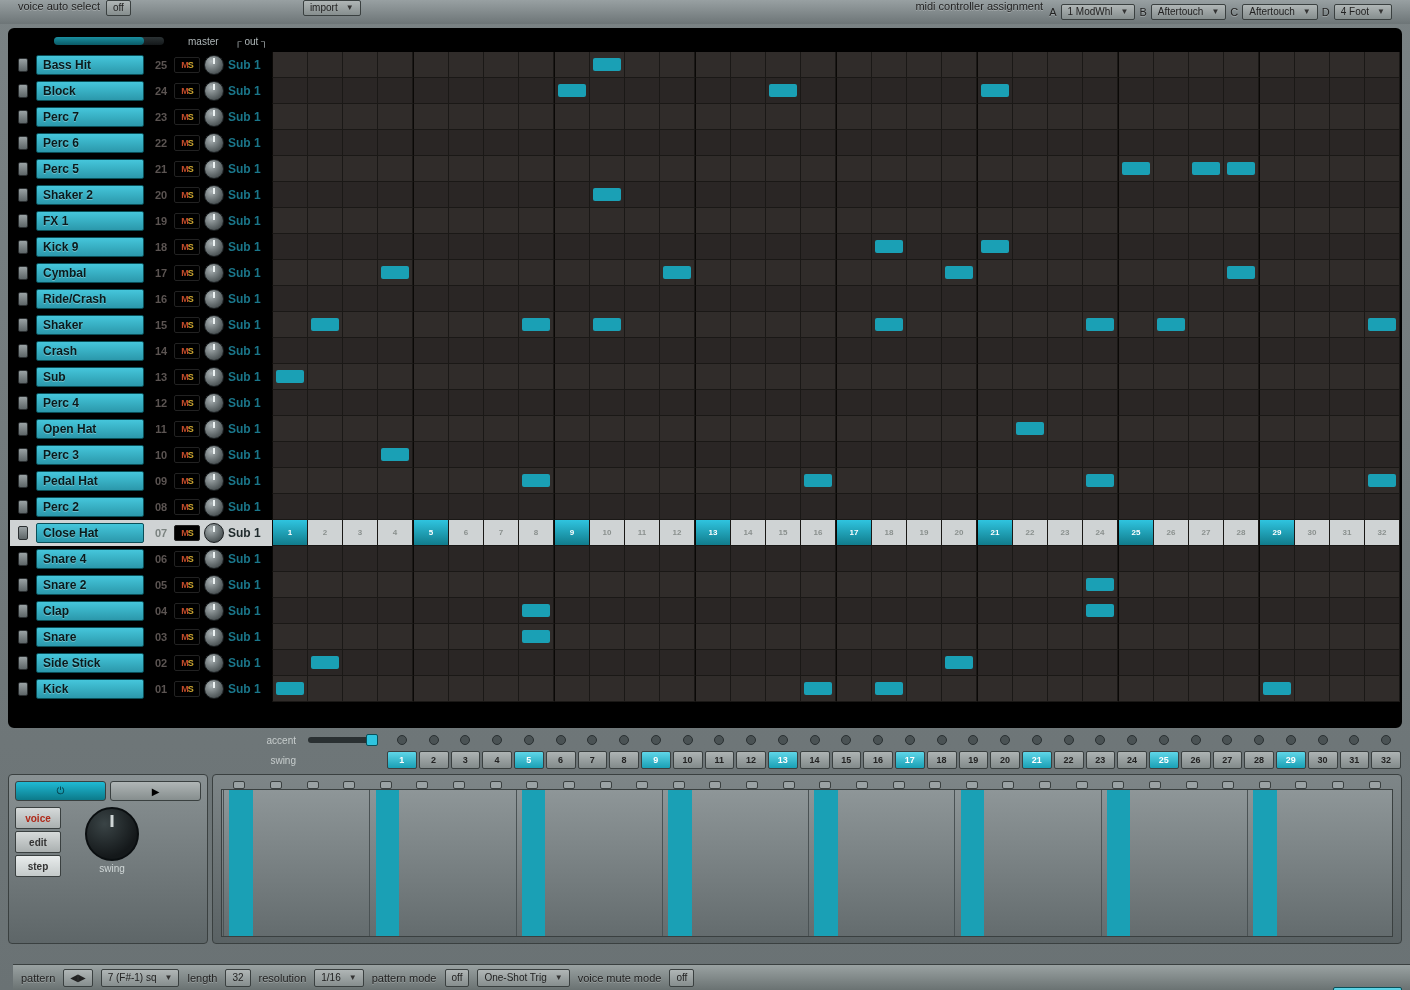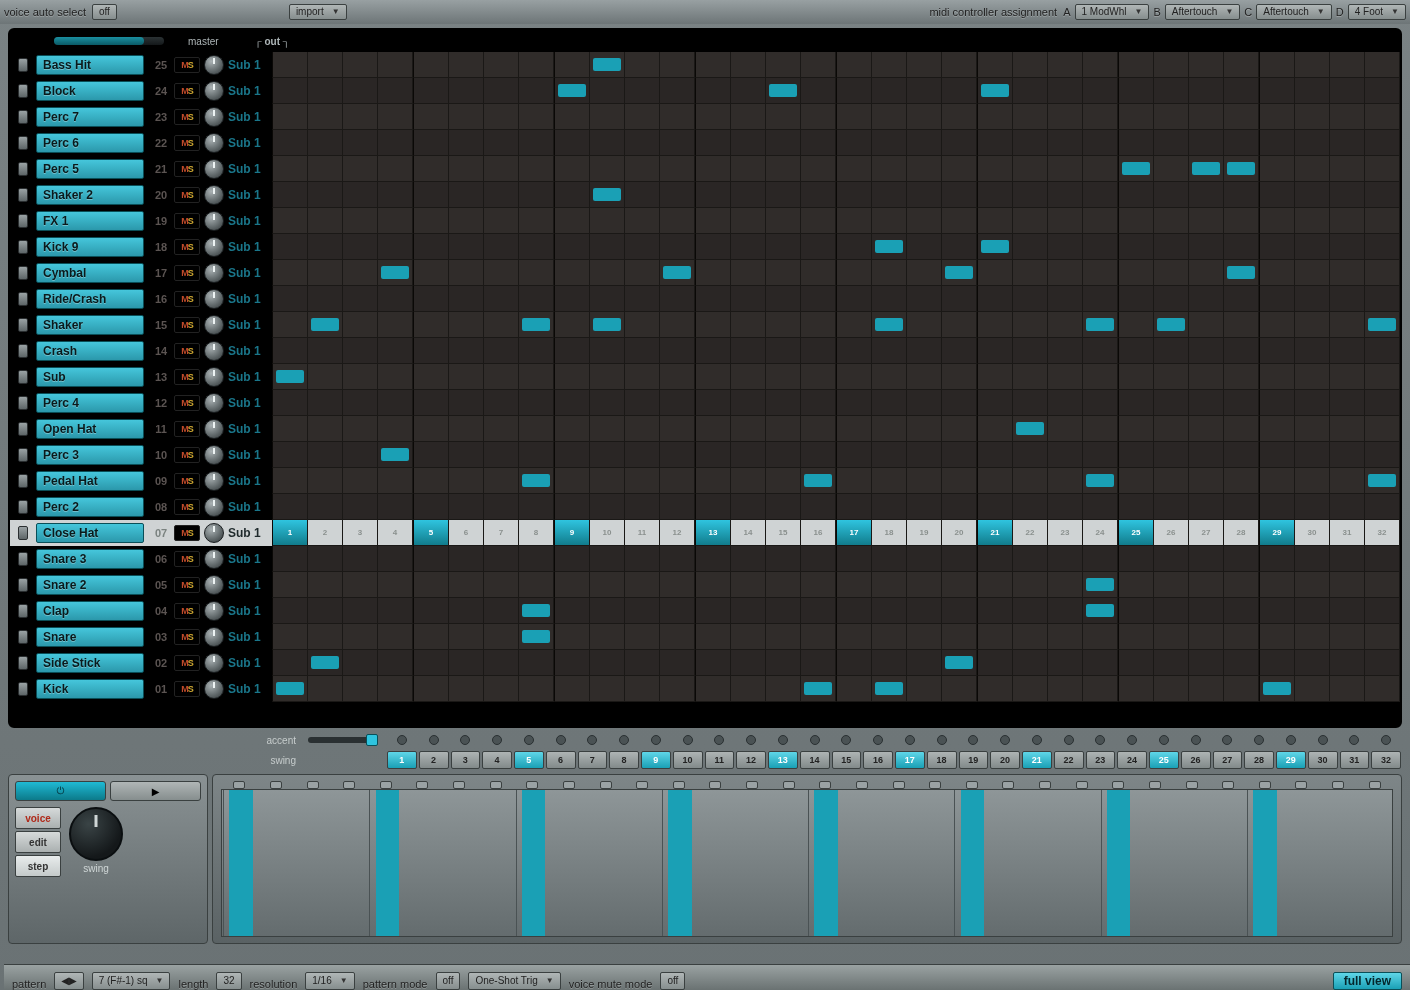--- a/index.html
+++ b/index.html
@@ -14,21 +14,21 @@
   --cyan-bright: #2fc4df;
   --amber: #b28a3a;
   --label-blue: #2b98ab;
   --label-blue-light: #45c6db;
   --sub-teal: #1a768a;
   --num-dim: #5b5452;
   --sel-bg: #cfd3d4;
 }
 *{box-sizing:border-box;font-family:Verdana,Geneva,sans-serif;-webkit-user-select:none;}
 html,body{margin:0;padding:0;width:1410px;height:990px;background:linear-gradient(#7a8284,#6a7274);}
-.topbar{height:24px;display:flex;align-items:center;gap:6px;padding:0 4px;font-size:11px;color:#222;background:linear-gradient(#98a0a2,#6d7577);}
+.topbar{height:24px;display:flex;gap:6px;padding:0 18px;font-size:11px;color:#222;background:linear-gradient(#98a0a2,#6d7577);}
 .lbl{font-size:11px;color:#222;text-shadow:0 1px 0 rgba(255,255,255,.25);}
 .tog,.dd{background:linear-gradient(#b0b6b6,#868e8e);border:1px solid #3a4040;border-radius:2px;padding:0 6px;height:16px;line-height:14px;font-size:10px;color:#222;display:inline-flex;align-items:center;gap:4px;}
 .dd::after{content:"▼";font-size:8px;color:#333;margin-left:4px;}
 .flex-spacer{flex:1;}
 
 .chassis{position:relative;margin:4px 8px 0 8px;height:700px;background:#000;border-radius:6px;border:2px solid #000;overflow:hidden;box-shadow:inset 0 0 10px #000;}
 .hdr{height:22px;display:flex;align-items:center;color:#aeb6b8;font-size:10px;}
 .hdr .zoom{margin-left:44px;width:110px;height:8px;border-radius:4px;background:linear-gradient(#2b3234,#14181a);position:relative;}
 .hdr .zoom::after{content:"";position:absolute;left:0;top:0;height:100%;width:82%;background:linear-gradient(#1a8fa0,#0a5a66);border-radius:4px;}
 .hdr .mast{margin-left:24px;}
@@ -70,42 +70,42 @@
 .acc-dots .dot{flex:1;display:flex;align-items:center;justify-content:center;}
 .acc-dots .dot::before{content:"";width:8px;height:8px;border-radius:50%;background:#4a5254;border:1px solid #2a3032;}
 .swing-steps .step{flex:1;height:18px;margin:0 1px;background:linear-gradient(#aeb4b4,#828a8a);border:1px solid #3a4040;border-radius:2px;display:flex;align-items:center;justify-content:center;font-size:9px;font-weight:bold;color:#222;}
 .swing-steps .step.on{background:linear-gradient(var(--cyan-light),var(--cyan));color:#fff;}
 
 .seq-controls{display:flex;margin:4px 8px 0 8px;height:170px;gap:0;}
 .seq-left{width:200px;background:linear-gradient(#8a9294,#5e6668);border:1px solid #3a4040;border-radius:4px;padding:6px;display:flex;flex-direction:column;gap:6px;position:relative;}
 .transport{display:flex;gap:4px;}
 .tbtn{flex:1;height:20px;background:linear-gradient(#b0b6b6,#868e8e);border:1px solid #3a4040;border-radius:3px;display:flex;align-items:center;justify-content:center;font-size:10px;}
 .tbtn.power{background:linear-gradient(#1fbad4,#0c7a8a);color:#033038;}
-.modes{display:flex;gap:0;}
+.modes{display:flex;gap:16px;}
 .modecol{display:flex;flex-direction:column;gap:2px;}
 .modebtn{width:46px;height:22px;background:linear-gradient(#d6dada,#aab0b0);border:1px solid #3a4040;border-radius:2px;display:flex;align-items:center;justify-content:center;font-size:10px;font-weight:bold;color:#333;}
 .modebtn.act{color:#b02a1a;}
 .modebtn.step{background:linear-gradient(#e8ecec,#c4caca);}
 .swingknob{display:flex;flex-direction:column;align-items:center;gap:2px;margin-left:8px;}
 .swingknob .bigknob{width:54px;height:54px;border-radius:50%;background:radial-gradient(circle at 35% 30%,#3a4446 0%,#14181a 70%);border:2px solid #0a0e10;position:relative;}
 .swingknob .bigknob::after{content:"";position:absolute;left:50%;top:6px;width:3px;height:12px;background:#cfd6d6;transform:translateX(-50%);}
 .swingknob .kl{font-size:10px;color:#cfd6d6;}
 
 .seq-right{flex:1;background:linear-gradient(#7e8688,#5a6264);border:1px solid #3a4040;border-radius:4px;margin-left:4px;display:flex;flex-direction:column;padding:6px 8px;}
 .vg-label{font-size:10px;color:#cfd6d6;margin-bottom:4px;}
 .vg-handles{display:flex;gap:0;height:8px;}
 .vg-handles .h{flex:1;display:flex;align-items:center;justify-content:center;}
 .vg-handles .h::before{content:"";width:10px;height:6px;background:#9aa2a4;border:1px solid #3a4040;border-radius:2px;}
 .vg-bars{flex:1;display:flex;gap:0;align-items:flex-end;background:linear-gradient(#8e9698,#646c6e);border:1px solid #3a4040;}
 .vg-bars .bar{flex:1;margin:0 1px;position:relative;height:100%;}
 .vg-bars .bar .fill{position:absolute;bottom:0;left:16%;right:16%;background:var(--cyan);}
 .vg-bars .bar.sep{border-left:1px solid #4a5254;}
 .reset-row{display:flex;justify-content:flex-start;margin-top:4px;}
 
-.bottombar{position:absolute;left:4px;right:0;bottom:0;height:26px;background:linear-gradient(#9aa2a2,#6a7272);border-top:1px solid #3a4040;display:flex;align-items:flex-end;gap:8px;padding:0 8px;font-size:11px;color:#222;}
+.bottombar{position:absolute;left:13px;right:0;bottom:0;height:26px;background:linear-gradient(#9aa2a2,#6a7272);border-top:1px solid #3a4040;display:flex;align-items:center;gap:8px;padding:0 8px;font-size:11px;color:#222;}
 .bottombar .dd,.bottombar .tog{height:18px;}
 .fullview{margin-left:auto;background:linear-gradient(var(--cyan-light),var(--cyan));color:#04262c;border:1px solid #0a4f58;border-radius:2px;padding:0 10px;height:18px;line-height:16px;font-size:12px;font-weight:bold;margin-top:36px;}
 </style>
 </head>
 <body>
 
 <div class="topbar">
   <span class="lbl">voice auto select</span>
   <span class="tog">off</span>
   <span style="width:160px"></span>
@@ -121,21 +121,21 @@
       <span class="dd">Aftertouch</span>
       <span class="lbl">D</span>
       <span class="dd">4 Foot</span>
     </div>
 </div>
 
 <div class="chassis">
   <div class="hdr">
     <div class="zoom"></div>
     <span class="mast">master</span>
-    <span class="out" style="margin-left:36px;font-weight:bold;">┌ <span>out</span> ┐</span>
+    <span class="out" style="margin-left:16px;">┌ <span>out</span> ┐</span>
   </div>
   <div class="tracks" id="tracks">
       <div class="track">
     <div class="thandle">
           <div class="nub"></div>
         </div>
     <div class="tname">Bass Hit</div>
     <div class="tnum">25</div>
     <div class="ms">
           <span class="m">M</span>
@@ -1141,21 +1141,21 @@
           </div>
           <div class="cell">
             <span class="snum">32</span>
           </div>
         </div>
       </div>
       <div class="track">
     <div class="thandle">
           <div class="nub"></div>
         </div>
-    <div class="tname">Snare 3</div>
+    <div class="tname">Snare 4</div>
     <div class="tnum">06</div>
     <div class="ms">
           <span class="m">M</span>
           <span class="s">S</span>
         </div>
     <div class="knob"></div>
     <div class="sub">Sub 1</div>
     <div class="grid">
           <div class="cell"></div>
           <div class="cell"></div>

